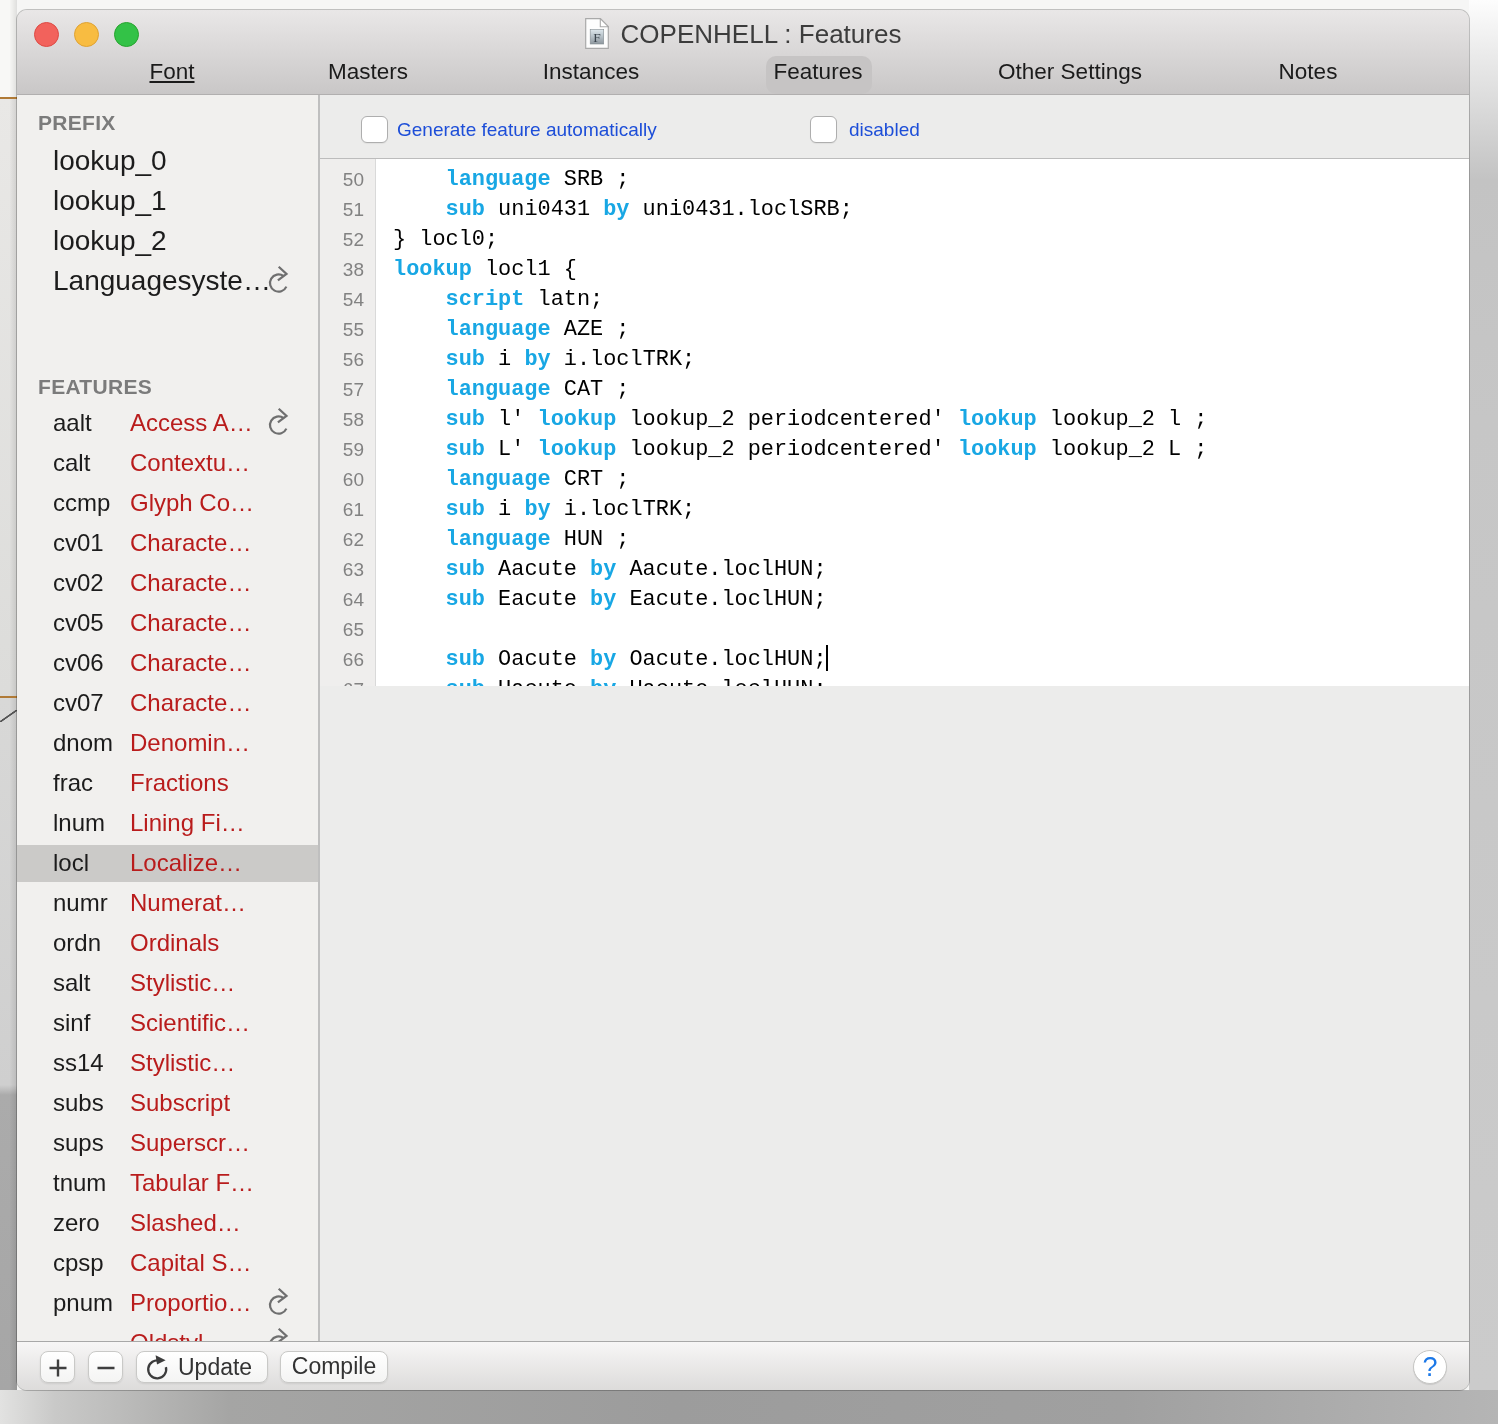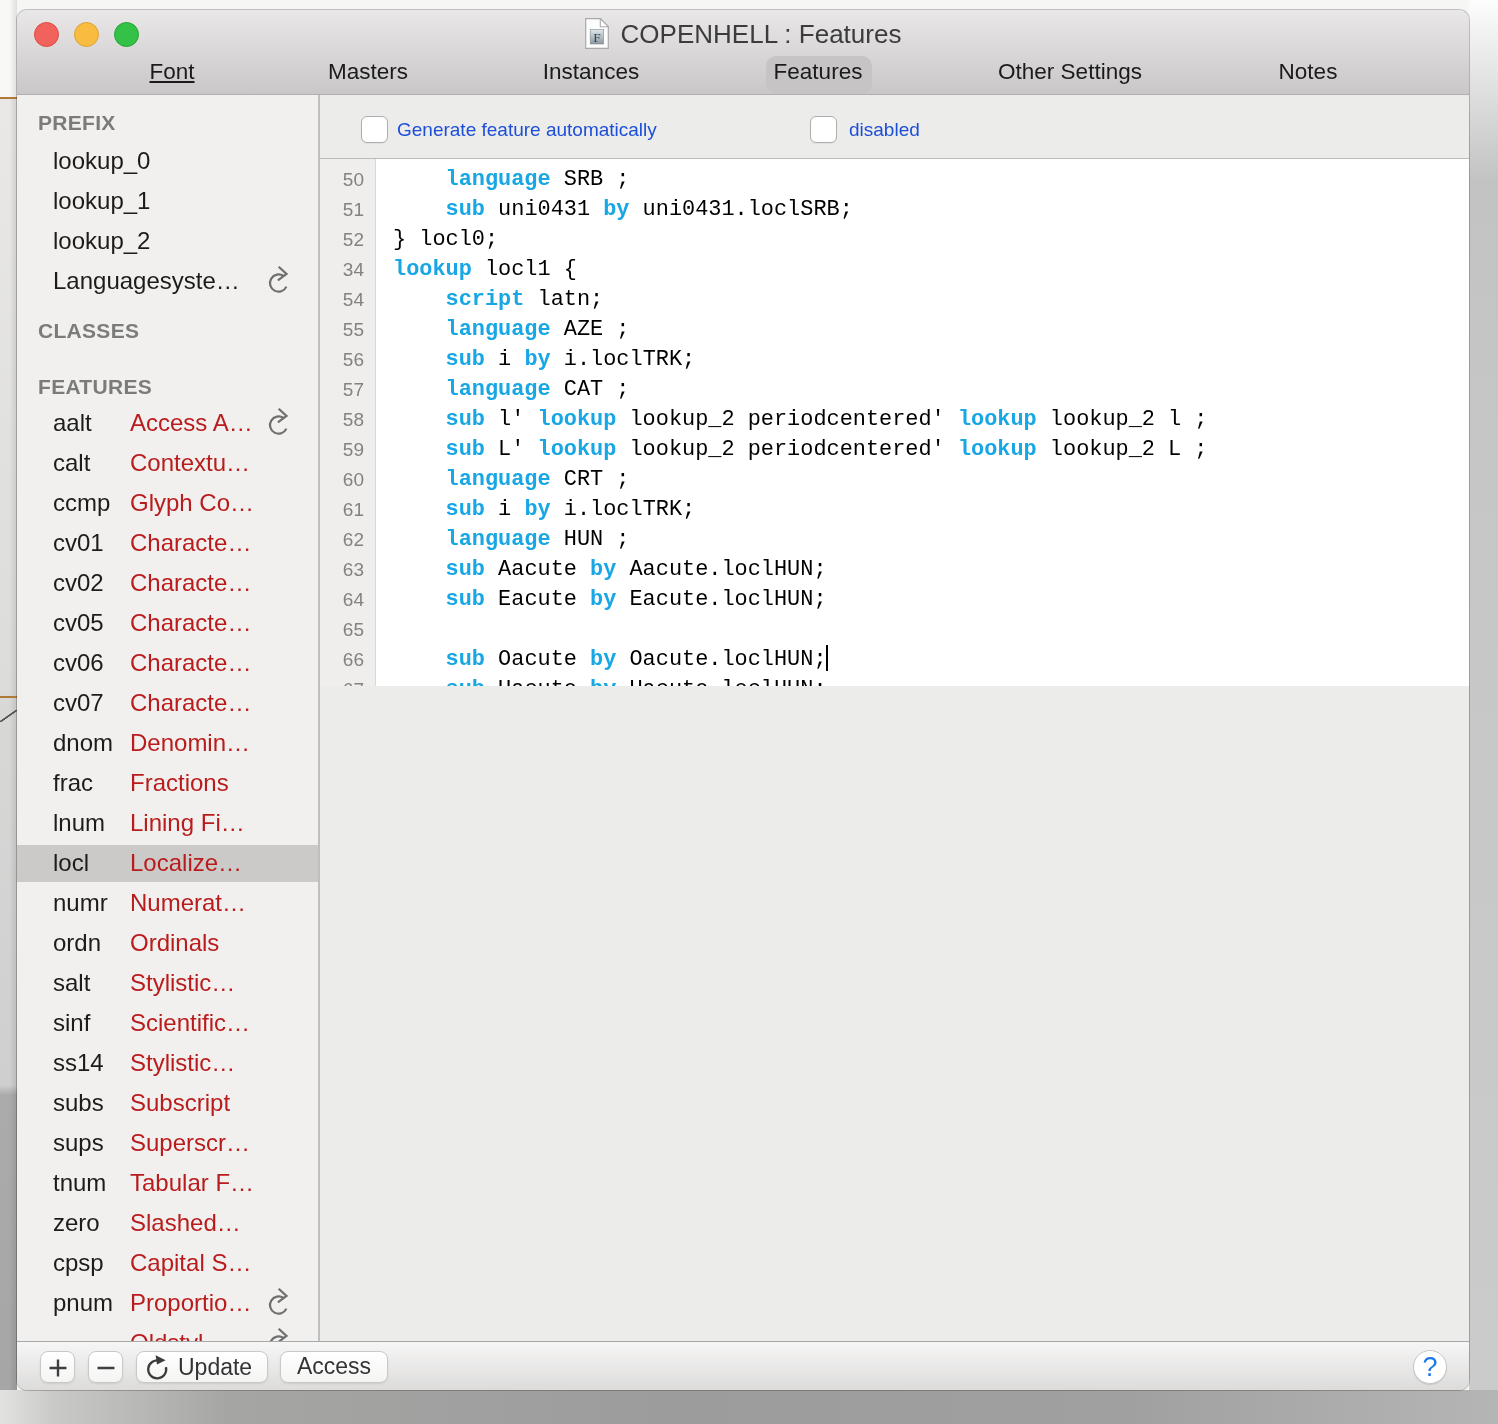--- a/index.html
+++ b/index.html
@@ -28,21 +28,21 @@
   #tlg{left:96.5px;background:#33c247;border:1px solid #27a42f;}
   #title{left:0;top:0px;width:1452px;height:48px;text-align:center;font-size:26px;color:#3c3c3c;line-height:48px;}
   #title svg{vertical-align:-6px;margin-right:12px;}
   .tab{top:49px;height:26px;line-height:26px;font-size:22.5px;color:#1b1b1b;transform:translateX(-50%);white-space:nowrap;}
   #seltab{left:749px;top:46px;width:106px;height:38px;background:#c6c4c4;border-radius:10px;}
   
   #sidebar{left:0;top:85px;width:301px;height:1246px;background:#f1f0ee;border-right:2px solid #bfbfbf;overflow:hidden;}
   #sidebar .hl{left:0;top:750px;width:301px;height:37px;background:#cbcac8;}
   .sbrow{left:0;width:301px;height:34px;line-height:34px;white-space:nowrap;}
   .hdr{left:21px;font-size:21px;font-weight:bold;color:#7b7b7b;letter-spacing:.3px;}
-  .itm{left:36px;font-size:24px;color:#1c1c1c;}
+  .itm{left:36px;font-size:28px;color:#1c1c1c;}
   .tag{position:absolute;left:36px;font-size:24px;color:#1c1c1c;}
   .dsc{position:absolute;left:113px;font-size:24px;color:#b91c1c;}
   .ric{position:absolute;left:251px;top:2px;}
   
   #cbrow{left:303px;top:85px;width:1149px;height:63px;background:#ececeb;border-bottom:1px solid #bcbcbc;box-sizing:content-box;}
   .cb{top:21px;width:25px;height:25px;background:#fff;border:1px solid #aeaeae;border-radius:6px;box-shadow:0 1px 1px rgba(0,0,0,.05);}
   .cblbl{top:15px;height:40px;line-height:40px;font-size:19px;color:#1d4ed8;}
   #code{left:303px;top:149px;width:1149px;height:527px;background:#fff;overflow:hidden;}
   #gutter{left:0;top:0;width:55px;height:527px;background:#efeeed;border-right:1px solid #d9d9d9;}
   .ln{left:0;width:44px;height:30px;line-height:30px;text-align:right;font-size:19px;color:#828282;}
@@ -106,23 +106,20 @@
       <div class="sbrow abs" style="top: 129px;">
         <span class="itm abs">lookup_2</span>
       </div>
       <div class="sbrow abs" style="top: 169px;">
         <span class="itm abs">Languagesyste…</span>
         <svg class="ric" width="23" height="29" viewBox="0 0 23 29">
           <path d="M15.5 10 A 8.6 8.6 0 1 0 18.4 20.6" fill="none" stroke="#6f6f6f" stroke-width="2.2"></path>
           <path d="M10.7 0.8 L18.5 7.9 L9.9 14.4" fill="none" stroke="#6f6f6f" stroke-width="2.2" stroke-linejoin="miter"></path>
         </svg>
       </div>
-      <div class="sbrow abs" style="top: 219px;">
-        <span class="hdr abs">CLASSES</span>
-      </div>
       <div class="sbrow abs" style="top: 275px;">
         <span class="hdr abs">FEATURES</span>
       </div>
       <div class="sbrow abs" style="top: 311px;">
         <span class="tag">aalt</span>
         <span class="dsc">Access A…</span>
         <svg class="ric" width="23" height="29" viewBox="0 0 23 29">
           <path d="M15.5 10 A 8.6 8.6 0 1 0 18.4 20.6" fill="none" stroke="#6f6f6f" stroke-width="2.2"></path>
           <path d="M10.7 0.8 L18.5 7.9 L9.9 14.4" fill="none" stroke="#6f6f6f" stroke-width="2.2" stroke-linejoin="miter"></path>
         </svg>
@@ -236,21 +233,21 @@
   </div>
   <div id="code" class="abs">
     <div id="gutter" class="abs"></div>
     <div id="cursor" class="abs"></div>
   <div class="ln abs" style="top: 5.5px;">50</div>
       <div class="cl abs" style="top: 5.5px;">    <span class="kw">language</span> SRB ;</div>
       <div class="ln abs" style="top: 35.5px;">51</div>
       <div class="cl abs" style="top: 35.5px;">    <span class="kw">sub</span> uni0431 <span class="kw">by</span> uni0431.loclSRB;</div>
       <div class="ln abs" style="top: 65.5px;">52</div>
       <div class="cl abs" style="top: 65.5px;">} locl0;</div>
-      <div class="ln abs" style="top: 95.5px;">34</div>
+      <div class="ln abs" style="top: 95.5px;">38</div>
       <div class="cl abs" style="top: 95.5px;"><span class="kw">lookup</span> locl1 {</div>
       <div class="ln abs" style="top: 125.5px;">54</div>
       <div class="cl abs" style="top: 125.5px;">    <span class="kw">script</span> latn;</div>
       <div class="ln abs" style="top: 155.5px;">55</div>
       <div class="cl abs" style="top: 155.5px;">    <span class="kw">language</span> AZE ;</div>
       <div class="ln abs" style="top: 185.5px;">56</div>
       <div class="cl abs" style="top: 185.5px;">    <span class="kw">sub</span> i <span class="kw">by</span> i.loclTRK;</div>
       <div class="ln abs" style="top: 215.5px;">57</div>
       <div class="cl abs" style="top: 215.5px;">    <span class="kw">language</span> CAT ;</div>
       <div class="ln abs" style="top: 245.5px;">58</div>
@@ -280,16 +277,16 @@
     <div class="btn abs" style="left:71px;width:35px;"><svg width="20" height="20" viewBox="0 0 20 20" style="margin-top:6px;">
           <path d="M1.5 10 H18.5" stroke="#3f3f3f" stroke-width="2.4"></path>
         </svg></div>
     <div class="btn abs" style="left:119px;width:132px;text-align:left;">
         <svg width="25" height="27" viewBox="0 0 25 27" style="position:absolute;left:8px;top:2px;">
           <path d="M15.1 6.9 A 9 9 0 1 0 20.9 13.1" fill="none" stroke="#3c3c3c" stroke-width="2.3"></path>
           <path d="M10.6 1.2 L12.0 10.4 L20.6 6.2 Z" fill="#3c3c3c"></path>
         </svg>
         <span style="position:absolute;left:41px;top:0;line-height:30px;">Update</span>
       </div>
-    <div class="btn abs" style="left:263px;width:108px;">Access</div>
+    <div class="btn abs" style="left:263px;width:108px;">Compile</div>
   </div>
   <div id="help" class="abs">?</div>
 </div>
 
 </body></html>

